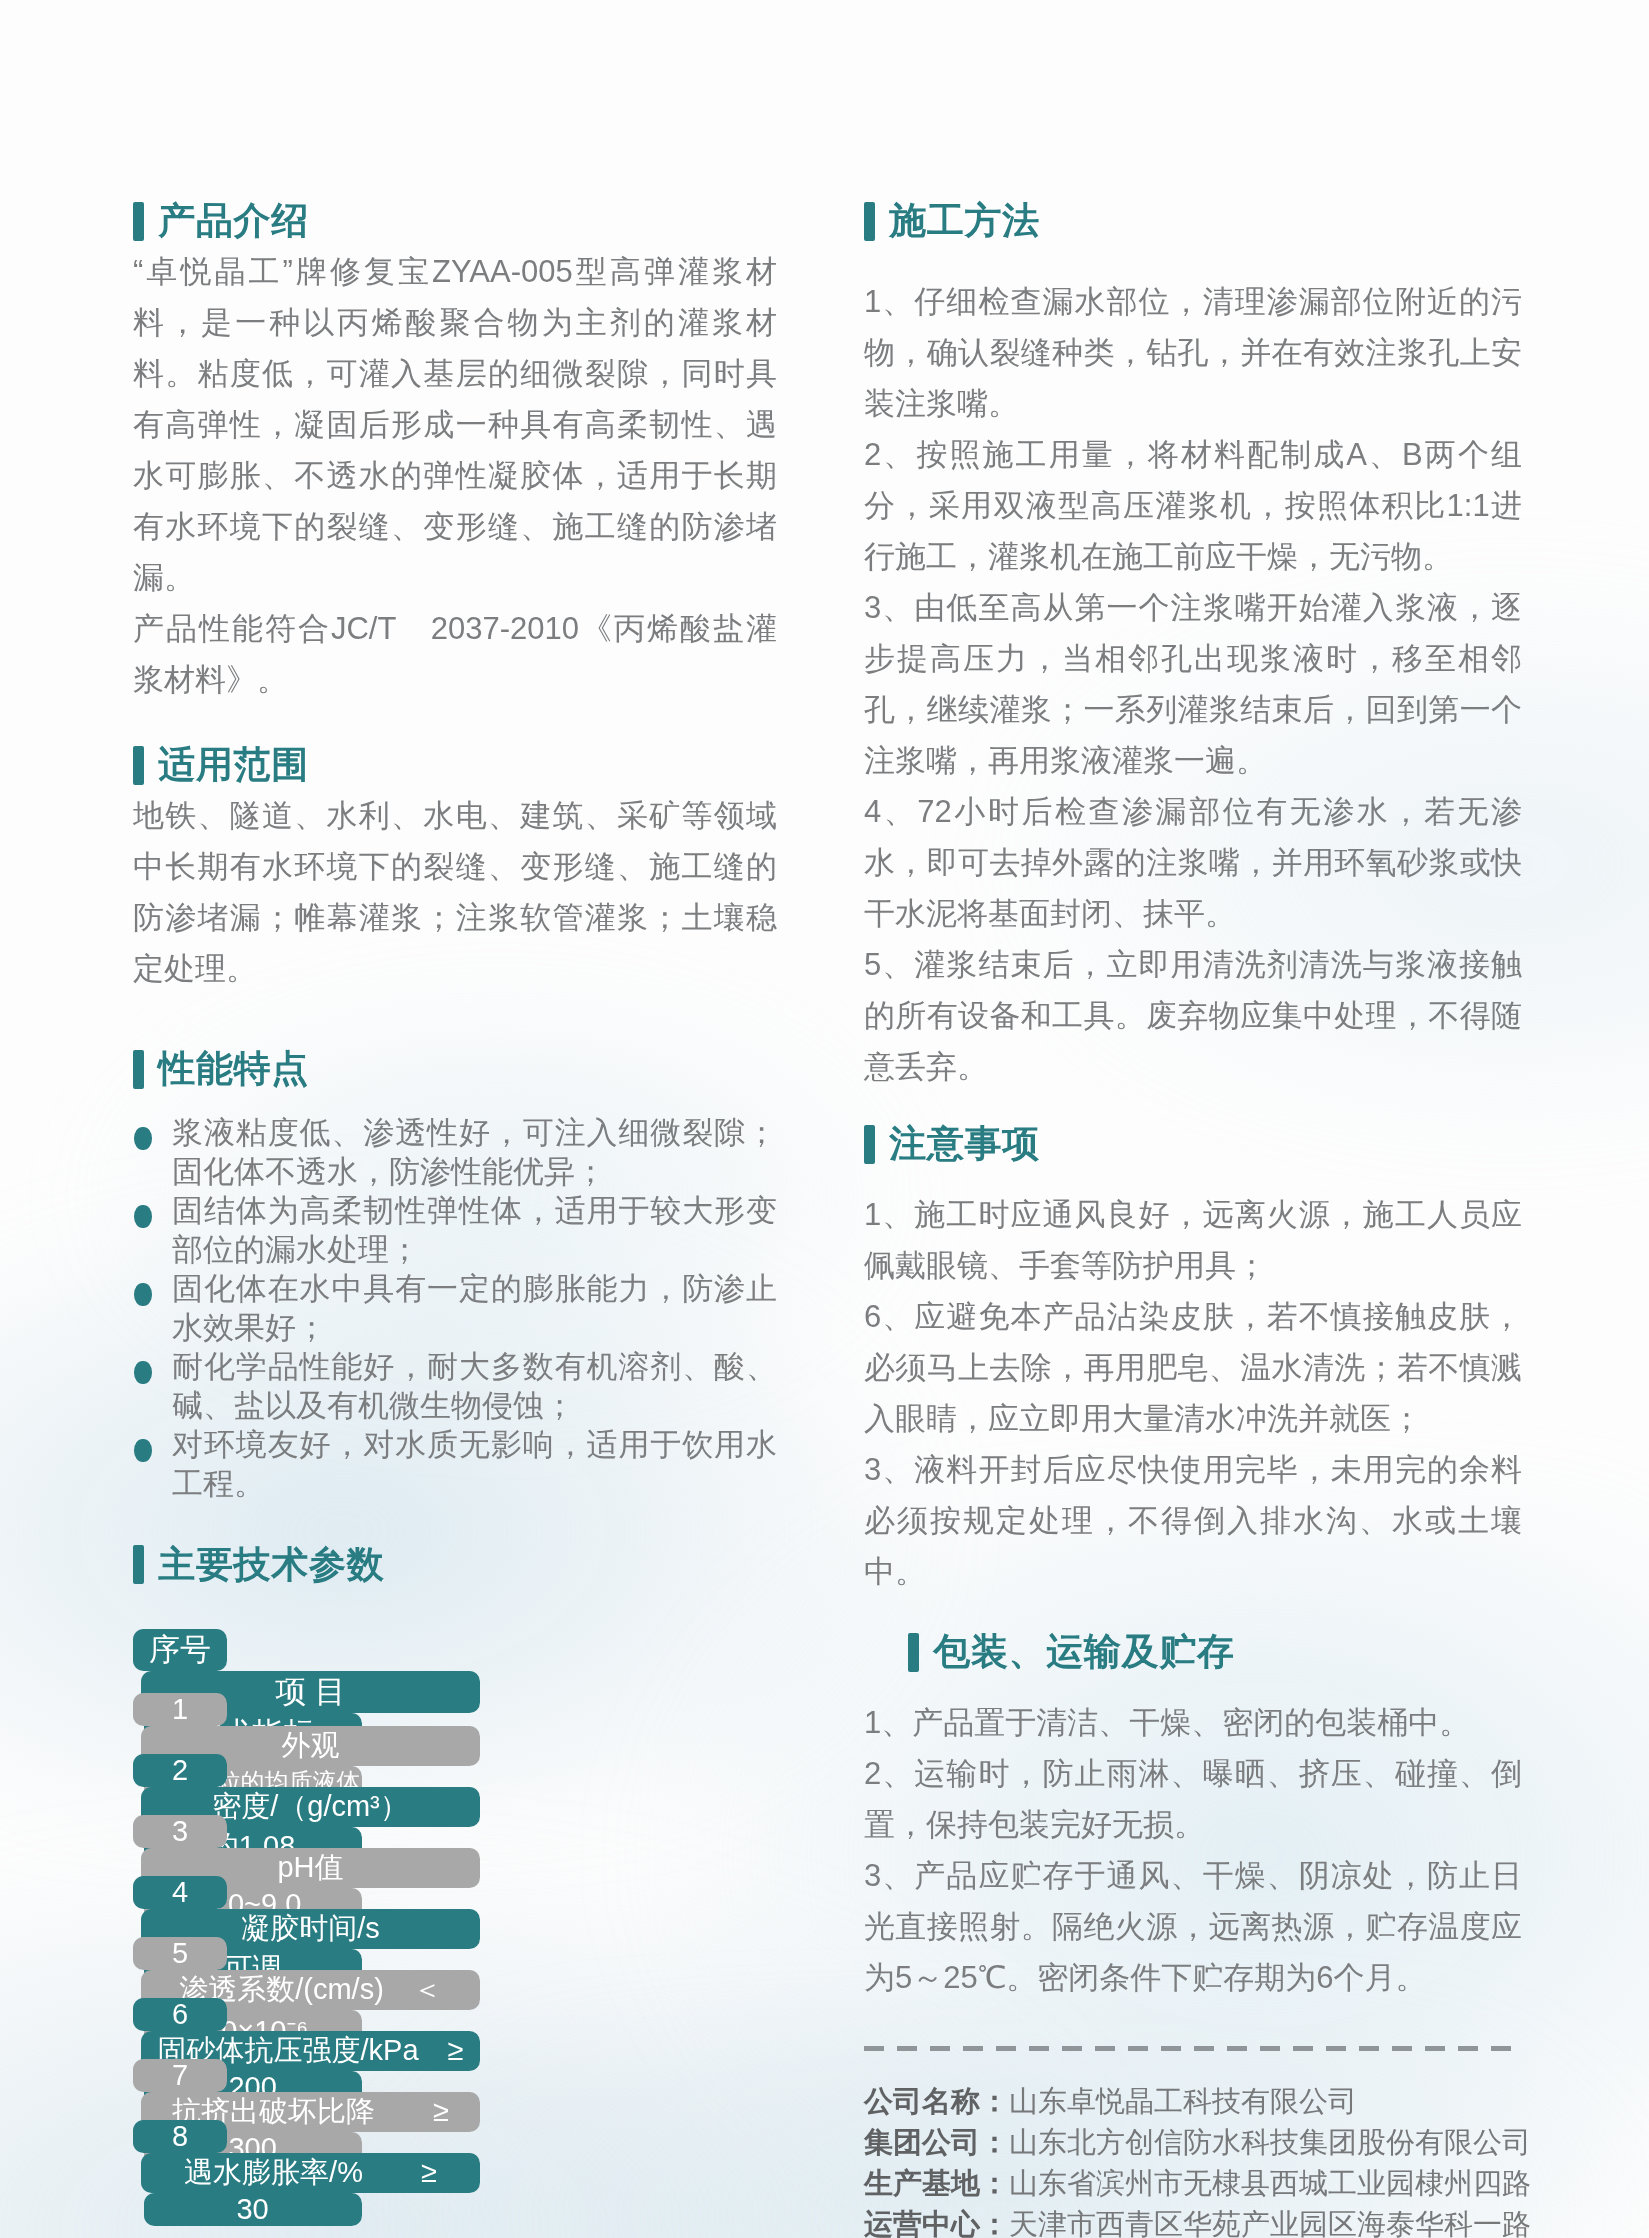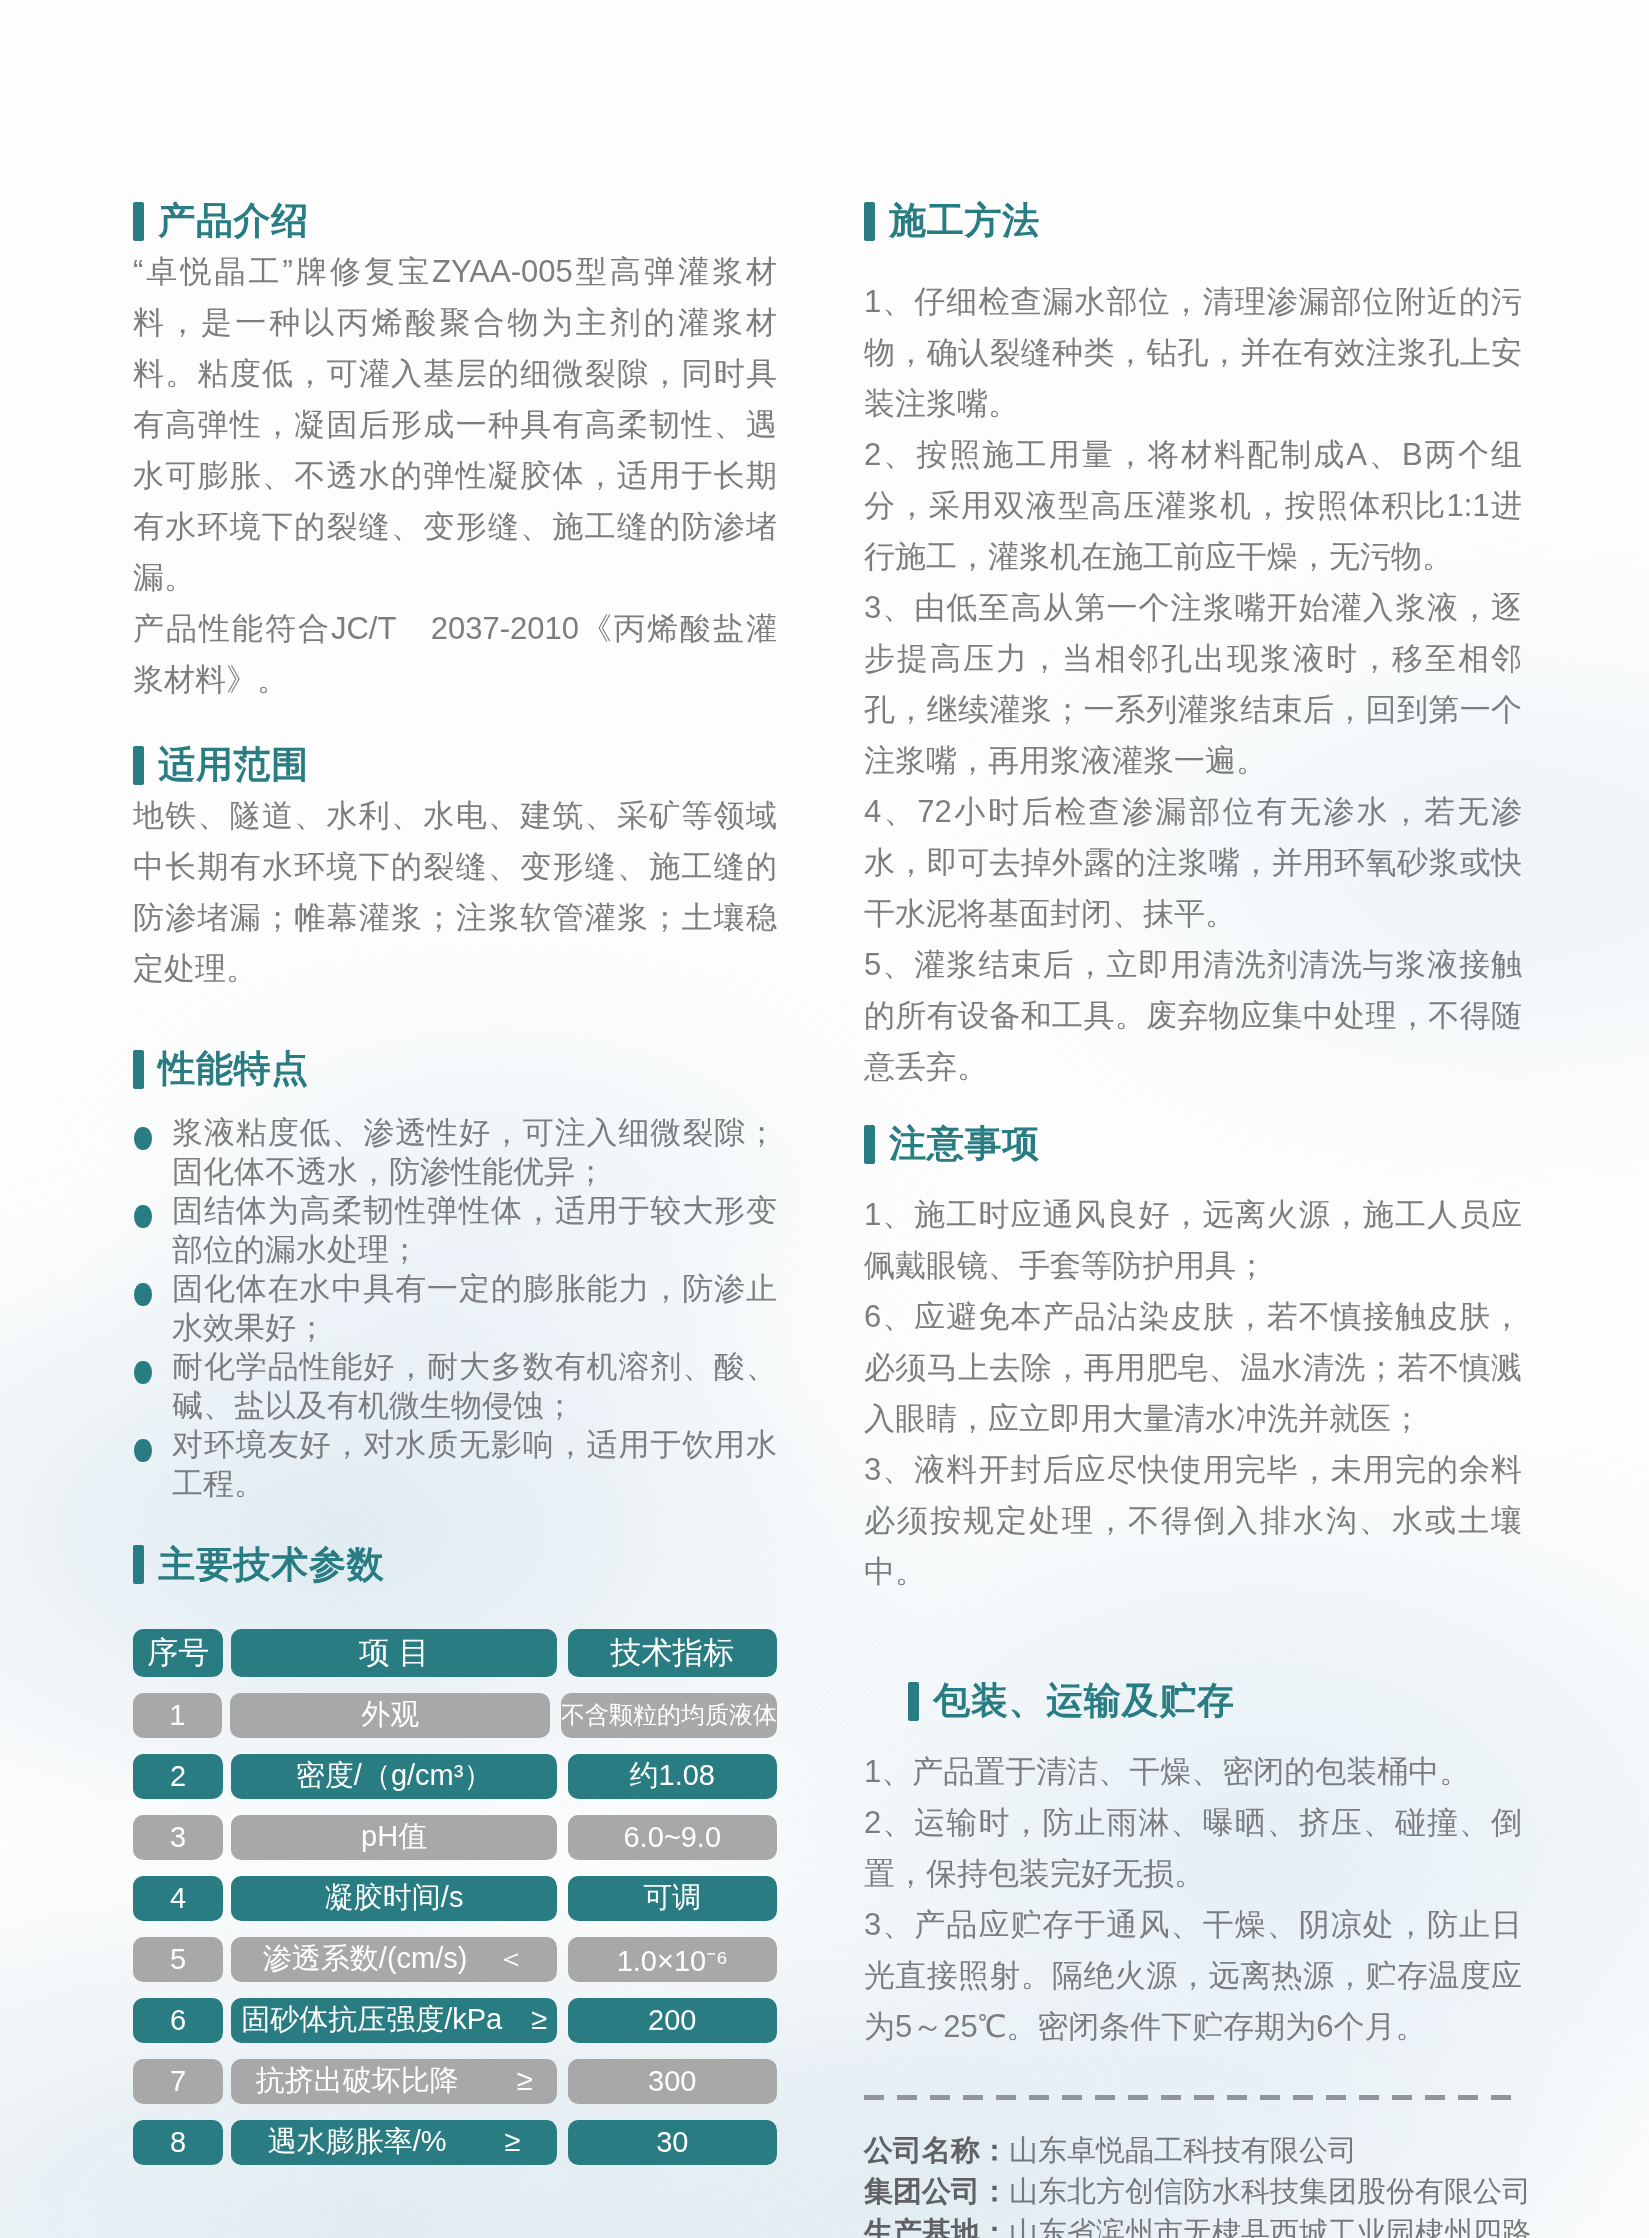--- a/index.html
+++ b/index.html
@@ -42,36 +42,36 @@
   .sec-scope-head{margin-top:35px;}
   .p-scope{margin-top:20px;}
   .sec-features-head{margin-top:50px;}
   .bullets{margin-top:18.6px;}
   .sec-params-head{margin-top:37px;}
   .ptable{margin-top:39px;}
 
   .bullet{position:relative;padding-left:39px;font-size:31px;line-height:39px;color:var(--body);text-align:justify;}
   .dot{position:absolute;left:1.3px;top:14.6px;width:17.3px;height:22.6px;background:var(--teal);border-radius:50%;}
 
-  .trow{display:flex;margin-bottom:16px;height:45px;}
+  .trow{display:flex;margin-bottom:16px;height:45px;flex-direction:column;}
   .trow.hrow{height:48px;}
   .cell{display:flex;align-items:center;justify-content:center;border-radius:10.6px;color:#ffffff;font-size:29px;white-space:nowrap;}
   .hrow .cell{font-size:31px;}
   .c1{width:94px;}
   .c2{width:339px;margin-left:8px;}
   .c3{width:218px;margin-left:10.6px;}
   .teal-row .cell{background:var(--teal);}
   .gray-row .cell{background:var(--grayrow);}
   .vsmall{font-size:24px !important;}
 
   .sec-method-head{margin-top:196px;}
   .method-items{margin-top:30px;}
   .sec-notes-head{margin-top:27px;}
   .notes-items{margin-top:20px;}
-  .sec-storage-head{margin-top:79px;padding-left:44px;}
+  .sec-storage-head{margin-top:30px;padding-left:44px;}
   .storage-items{margin-top:20px;}
 
   .dash-line{margin-top:43px;height:4.7px;width:648px;
     background:repeating-linear-gradient(90deg,#8f9599 0 20px,transparent 20px 33px);}
 
   .company{margin-top:30px;}
   .crow{font-size:29px;line-height:41px;color:#77787a;white-space:nowrap;}
   .clabel{font-weight:bold;color:#5f6163;}
 </style>
 </head>

